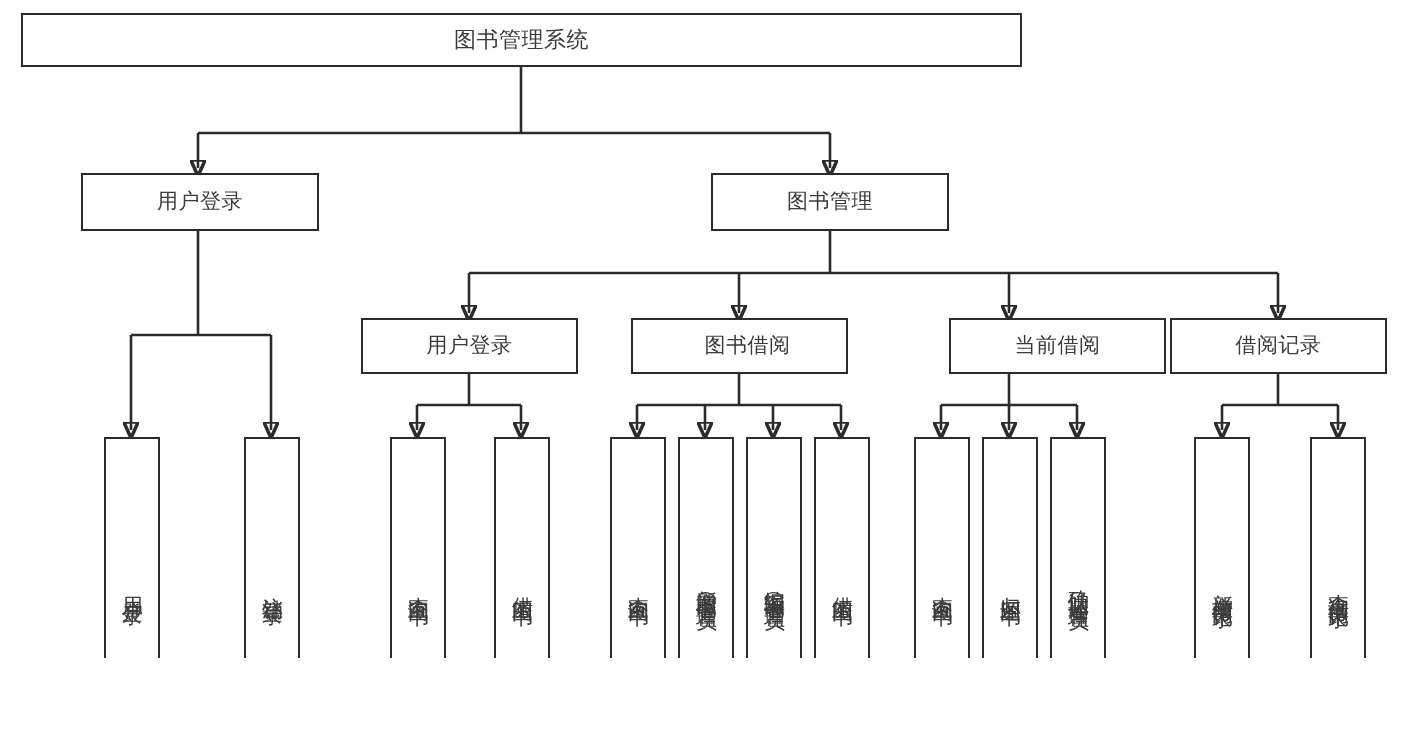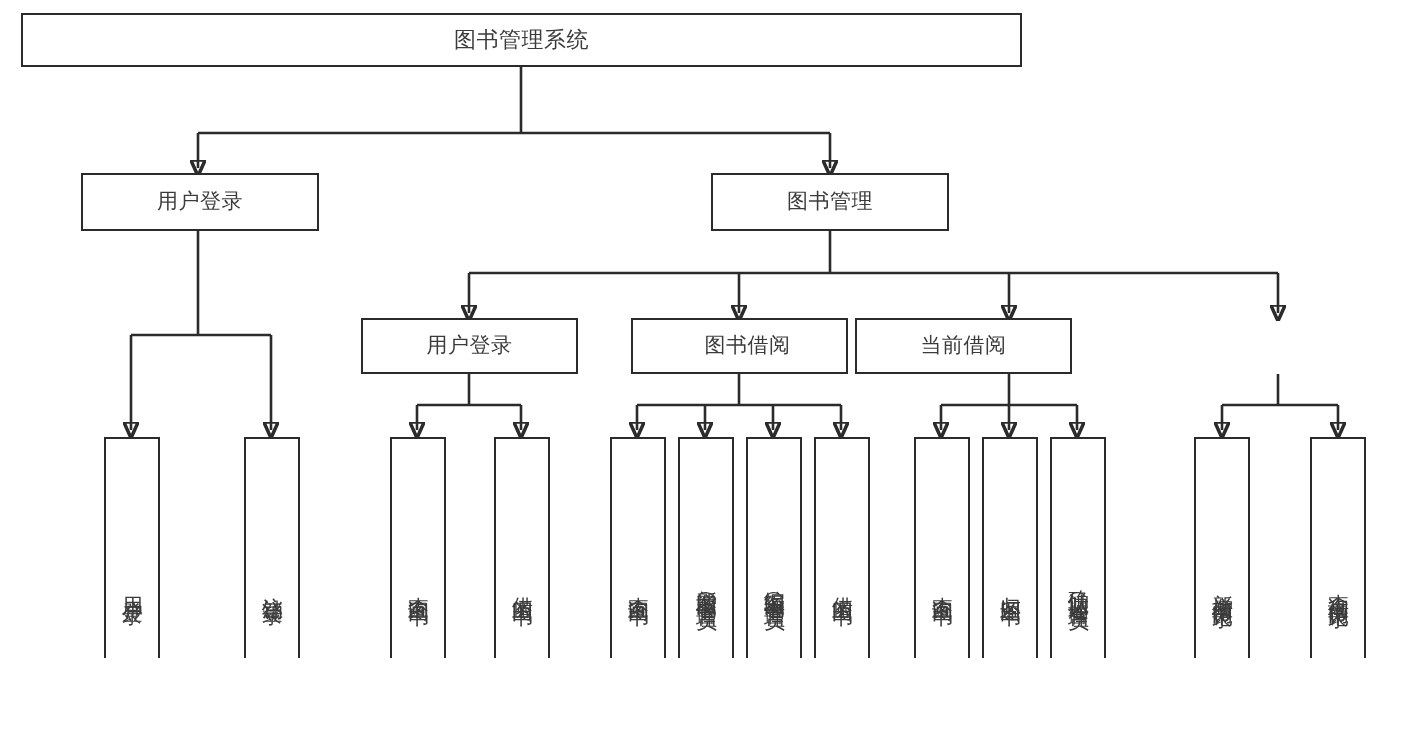--- a/index.html
+++ b/index.html
@@ -151,24 +151,27 @@
   </div>
 
   <div class="node horiz" style="left:361px; top:318px; width:217px; height:56px;">
     <span class="label">用户登录</span>
   </div>
 
   <div class="node horiz" style="left:631px; top:318px; width:217px; height:56px;padding-left:16px;">
     <span class="label">图书借阅</span>
   </div>
 
-  <div class="node horiz" style="left:855px; top:318px; width:217px; height:56px;">
+  <div class="node horiz" style="left:949px; top:318px; width:217px; height:56px;">
     <span class="label">当前借阅</span>
   </div>
 
+  <div class="node horiz" style="left:1170px; top:318px; width:217px; height:56px;">
+    <span class="label">借阅记录</span>
+  </div>
 
   <div class="node leaf" style="left:104px; top:437px; width:56px; height:298px;">
     <span class="label">用户登录</span>
   </div>
   <div class="node leaf" style="left:244px; top:437px; width:56px; height:298px;">
     <span class="label">注销登录</span>
   </div>
 
   <div class="node leaf" style="left:390px; top:437px; width:56px; height:298px;">
     <span class="label">查询图书</span>

